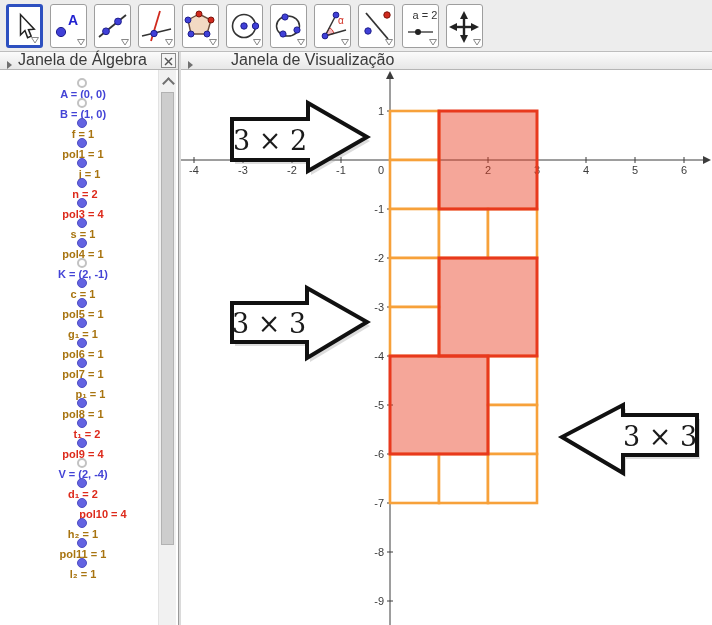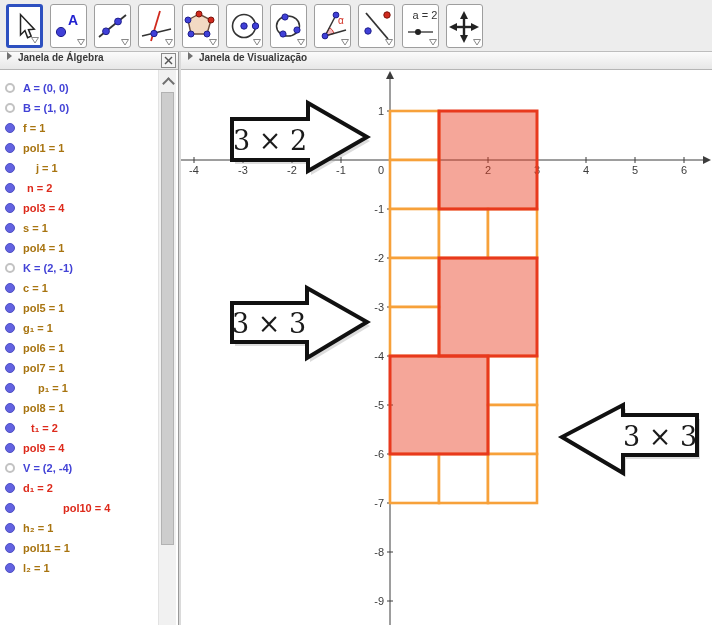--- a/index.html
+++ b/index.html
@@ -10,50 +10,50 @@
            border-bottom:1px solid #bdbdbd;}
   .tool-btn{position:absolute;top:4px;width:37px;height:44px;background:#fff;
             border:1px solid #9e9e9e;border-radius:3px;box-sizing:border-box;}
   .tool-btn.selected{border:3px solid #2d50c0;}
   .tool-btn svg.icon{position:absolute;left:0;top:1px;}
   .dd{position:absolute;right:1px;bottom:1px;}
   .slider-glyph{position:absolute;left:0;top:4px;width:44px;text-align:center;
                 font-size:11px;color:#333;}
   
   .panel-header{position:absolute;height:18px;background:linear-gradient(#fbfbfb,#e7e7e7);
-                border-bottom:1px solid #b5b5b5;display:flex;align-items:flex-start;
-                font-size:10px;font-weight:bold;color:#3a3a3a;box-sizing:border-box;}
+                border-bottom:1px solid #b5b5b5;display:flex;align-items:flex-end;
+                font-size:16px;font-weight:normal;color:#3a3a3a;box-sizing:border-box;}
   .caret{width:0;height:0;border-left:5px solid #707070;border-top:4px solid transparent;
          border-bottom:4px solid transparent;margin:0 6px 0 7px;}
   .close-btn{position:absolute;right:2px;top:1px;width:15px;height:15px;background:#f4f4f4;
              border:1px solid #8a8a8a;box-sizing:border-box;}
   
   .algebra{position:absolute;left:0;top:52px;width:178px;height:573px;background:#fff;}
   .algebra .panel-header{left:0;top:0;width:178px;}
   .alg-list{position:absolute;left:0;top:18px;width:158px;height:555px;overflow:hidden;
             padding-top:8px;box-sizing:border-box;}
-  .alg-row{height:20px;display:flex;align-items:center;}
+  .alg-row{height:20px;display:flex;align-items:center;flex-direction:column;}
   .bullet{width:10px;height:10px;border-radius:50%;margin-left:5px;flex:0 0 auto;
           box-sizing:border-box;}
   .bullet.shown{background:#6363e1;border:1px solid #4e4ec4;}
   .bullet.hidden{background:#fff;border:2px solid #c2c2c2;}
   .alg-label{margin-left:8px;font-size:11px;font-weight:bold;white-space:nowrap;}
   
   .vscroll{position:absolute;left:158px;top:18px;width:18px;height:555px;background:#f1f1f1;
            border-left:1px solid #e2e2e2;box-sizing:border-box;}
   .vscroll .up{position:absolute;left:5px;top:9px;width:7px;height:7px;
                border-top:2px solid #6f6f6f;border-right:2px solid #6f6f6f;
                transform:rotate(-45deg);}
   .vscroll .thumb{position:absolute;left:2px;top:22px;width:13px;height:453px;
                   background:#cdcdcd;border:1px solid #b2b2b2;box-sizing:border-box;}
   .separator{position:absolute;left:178px;top:52px;width:3px;height:573px;background:#dadada;
              border-left:1px solid #9a9a9a;box-sizing:border-box;}
   
   .graphics{position:absolute;left:181px;top:52px;width:531px;height:573px;background:#fff;}
-  .graphics .panel-header{left:0;top:0;width:531px;}
+  .graphics .panel-header{left:0;top:0;width:531px;gap:32px;}
   #gv{position:absolute;left:0;top:18px;}
 </style>
 </head>
 <body>
 
 <div class="toolbar">
 
   <div class="tool-btn selected" style="left:6px">
     <svg class="icon" width="31" height="38" viewBox="0 0 35 42">
       <path d="M13 7 L13 30 L18 25 L21 33 L25 31.3 L22 24 L28.5 23.5 Z" fill="#fff" stroke="#222" stroke-width="1.7"></path>

